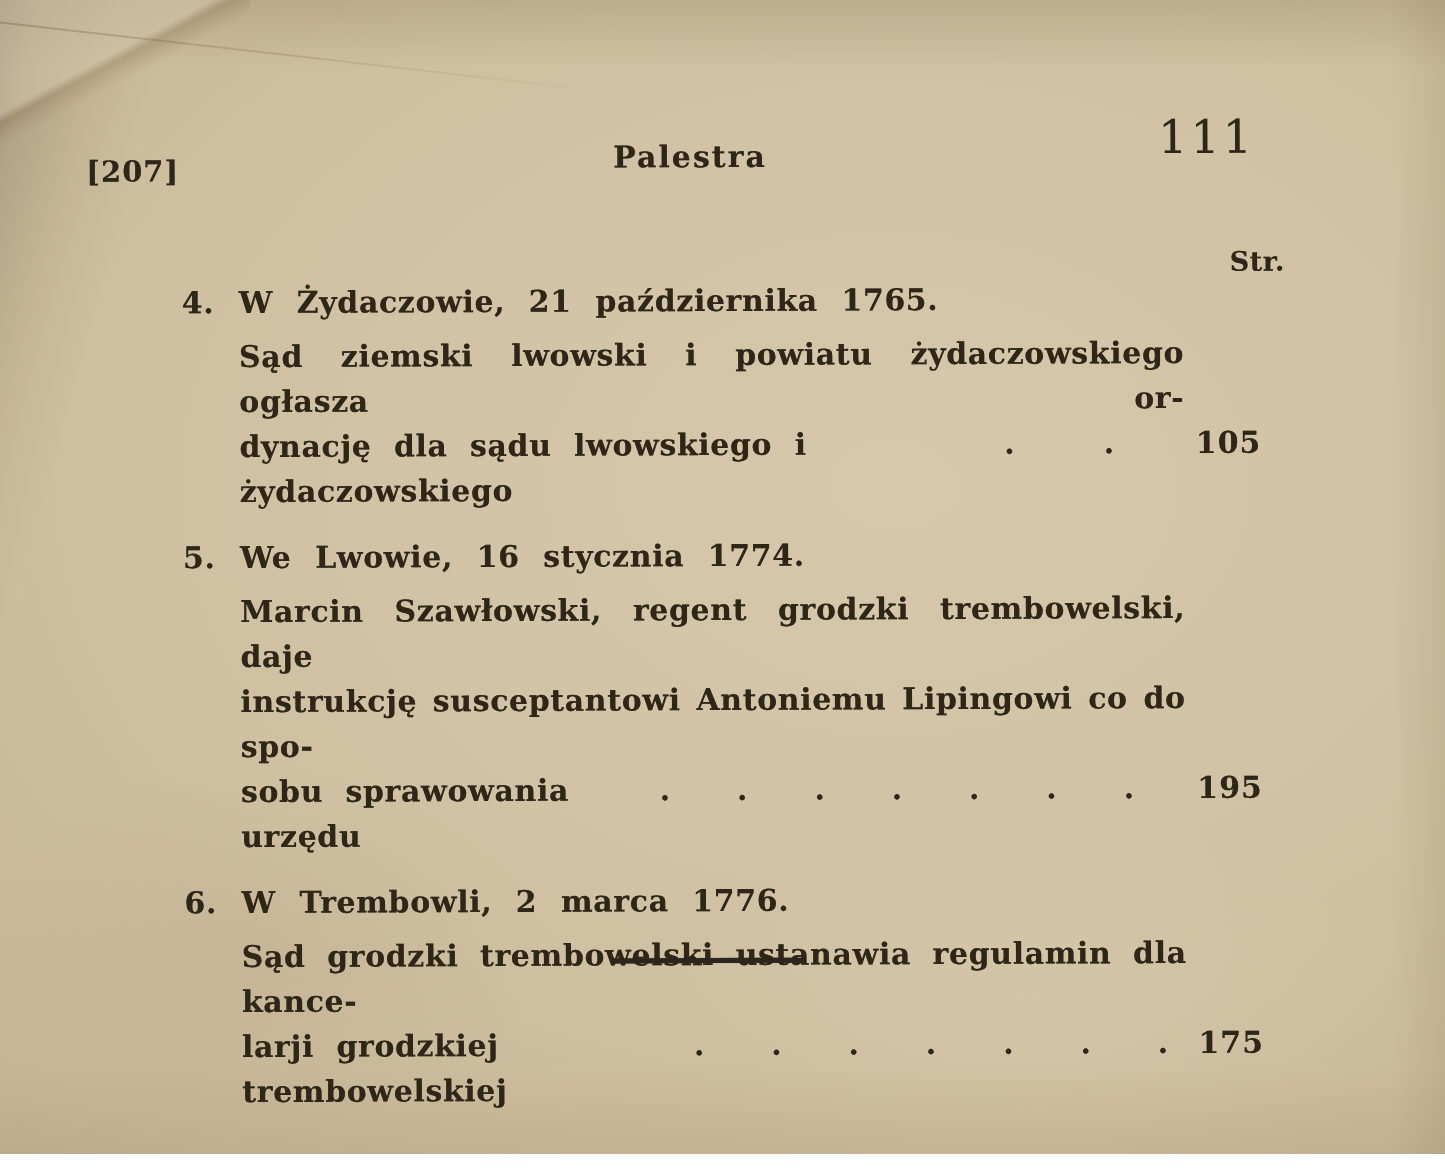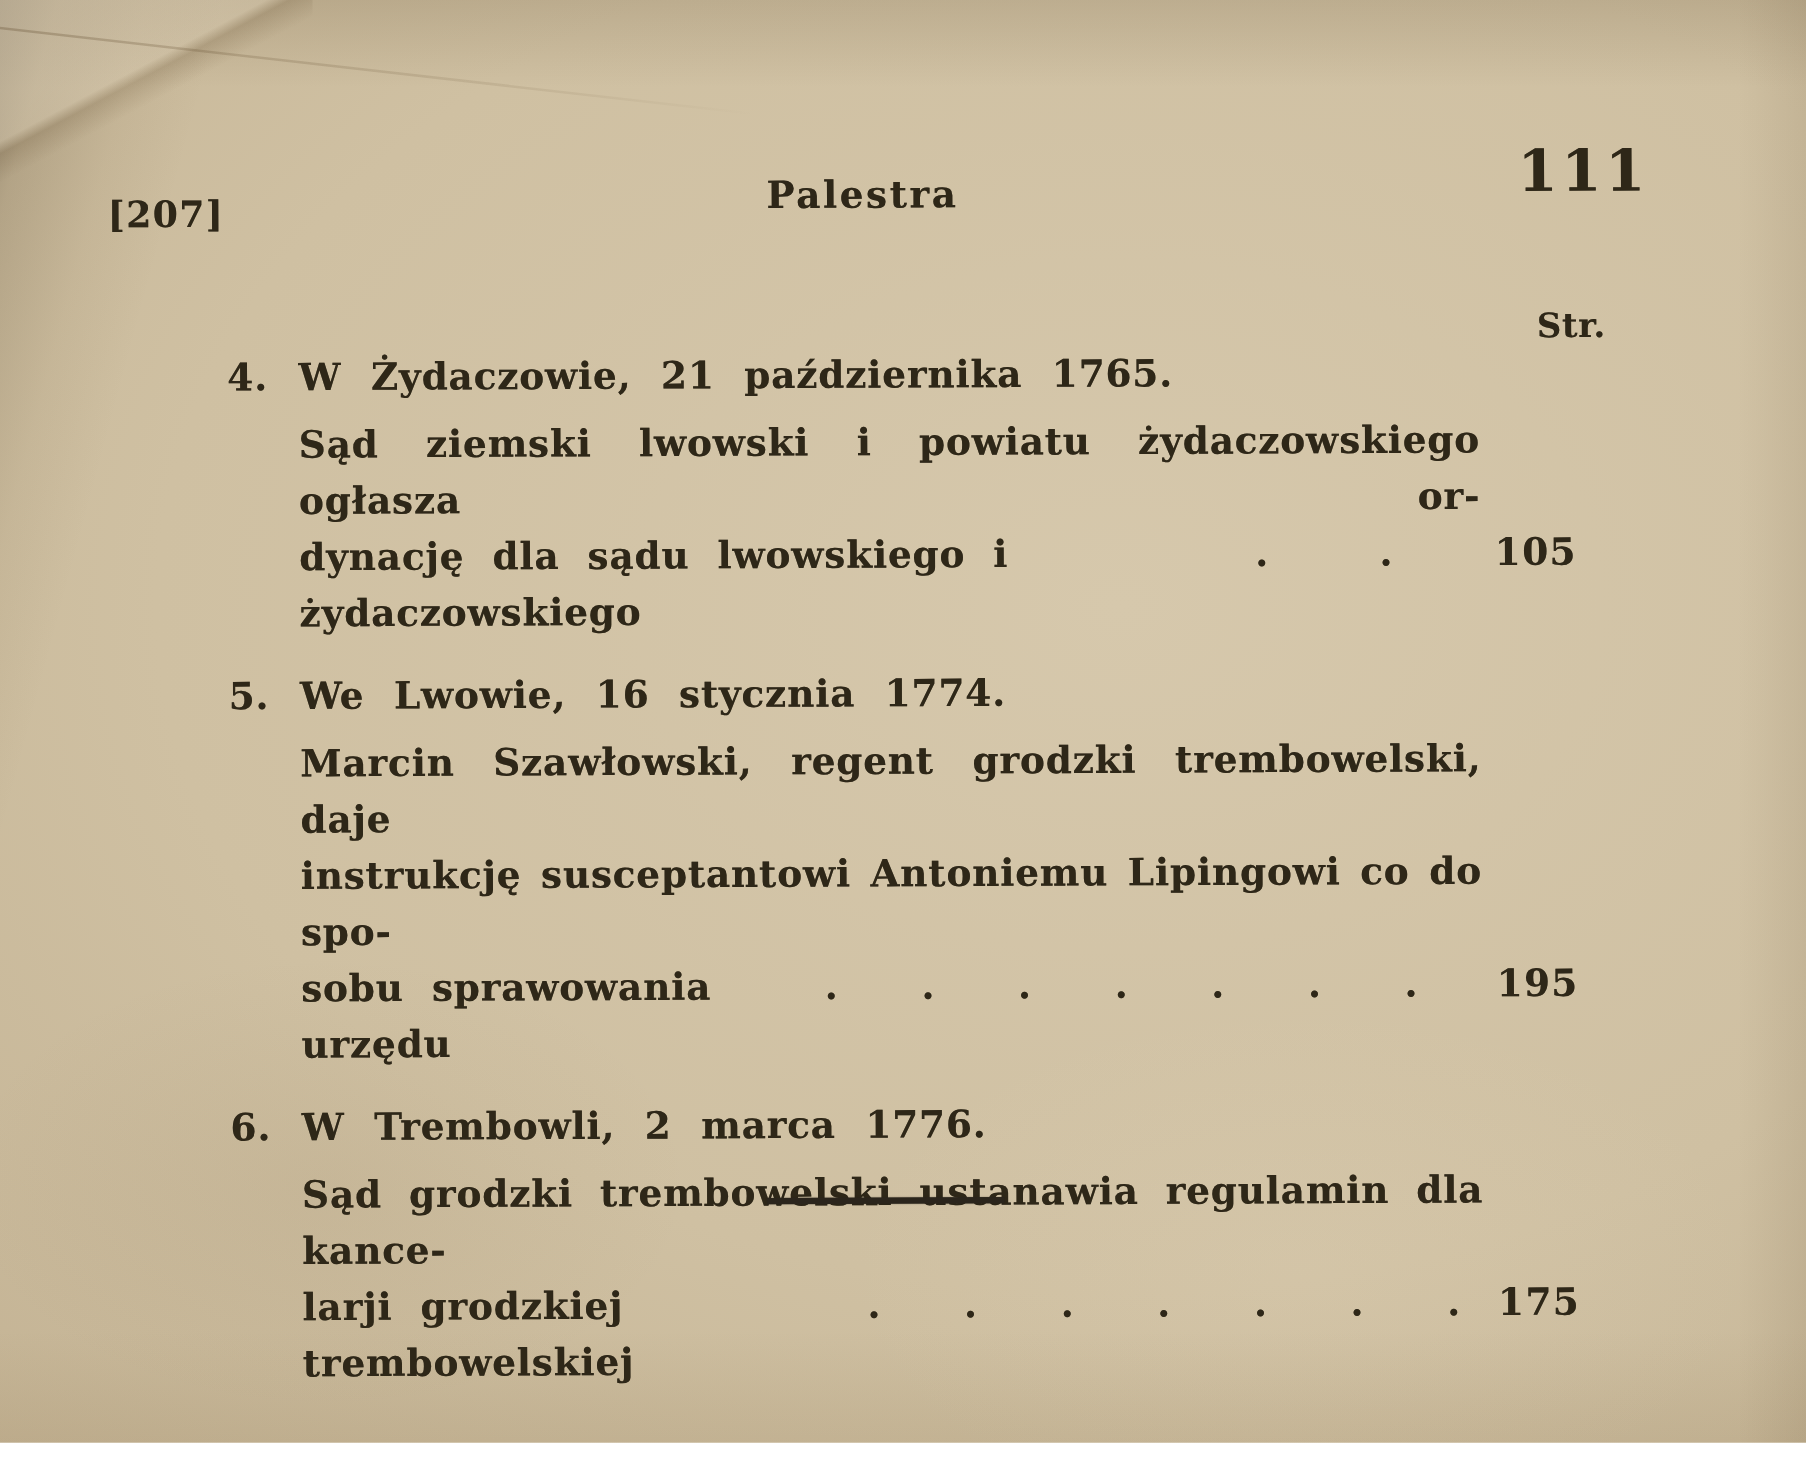--- a/index.html
+++ b/index.html
@@ -41,22 +41,22 @@
 
   .margin-number {
     position:absolute; left:88px; top:152px;
     font-size:29px; font-weight:600; letter-spacing:1px;
   }
   .running-title {
     position:absolute; left:615px; top:139px;
     font-size:30px; font-weight:700; letter-spacing:2px;
   }
   .page-number {
-    position:absolute; left:1216px; top:112px;
-    font-size:46px; font-weight:700; letter-spacing:3px;
+    position:absolute; left:1160px; top:112px;
+    font-size:46px; font-weight:400; letter-spacing:3px;
   }
   .col-header {
     position:absolute; left:1231px; top:224px;
     font-size:27px; font-weight:700; letter-spacing:0.5px;margin-top:24px;
   }
 
   .toc {
     position:absolute; left:183px; top:278px; width:1079px;
   }
   .entry { margin-bottom:21px; }

